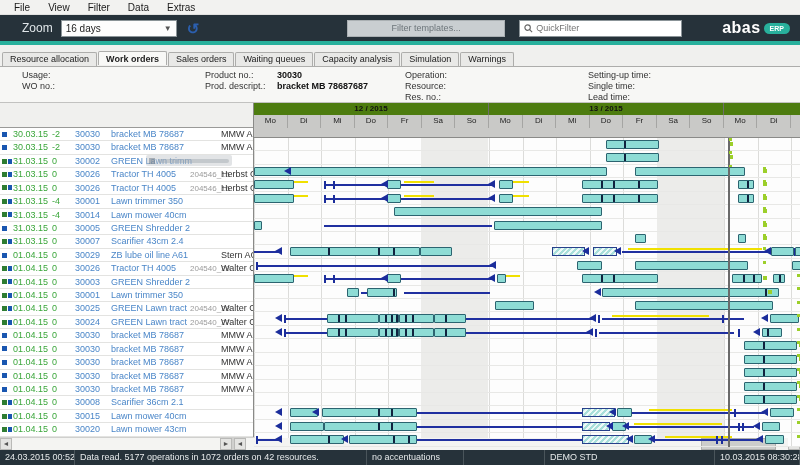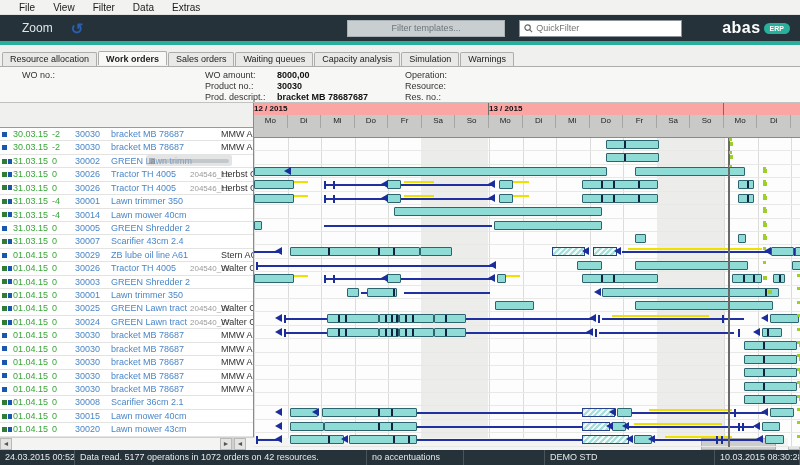--- a/index.html
+++ b/index.html
@@ -1,20 +1,20 @@
 <!DOCTYPE html>
 <html><head>
 <meta charset="utf-8">
 <style>
   *{margin:0;padding:0;box-sizing:border-box;}
   html,body{width:800px;height:465px;overflow:hidden;}
   body{font-family:"Liberation Sans",sans-serif;background:#f0f0ee;position:relative;font-size:9px;color:#222;}
 
   
-  #menubar{height:15px;background:#f2f2f0;border-bottom:1px solid #e2e2e0;display:flex;align-items:center;padding-left:10px;}
+  #menubar{height:15px;background:#f2f2f0;border-bottom:1px solid #e2e2e0;display:flex;align-items:center;padding-left:5px;}
   .menu-item{font-size:10px;color:#1a1a1a;padding:0 9px;cursor:default;}
 
   
   #toolbar{height:26px;background:#26323a;display:flex;align-items:center;padding:0 10px;}
   #zoom-label{color:#dfe5e8;font-size:12px;margin-right:8px;margin-left:12px;}
   .selectbox{width:116px;height:17px;background:#fdfdfd;border:1px solid #8b9498;display:flex;align-items:center;justify-content:space-between;padding:0 4px;font-size:10px;color:#222;}
   .selectbox .arr{color:#555;font-size:8px;}
   #undo-btn{margin-left:10px;color:#2b5fae;font-size:15px;font-weight:bold;line-height:15px;cursor:pointer;}
   #toolbar .spacer{flex:1;}
   #filter-templates{width:158px;height:17px;background:#c9ced1;border:1px solid #aab0b3;color:#6d767b;font-size:9px;display:flex;align-items:center;justify-content:center;margin-right:14px;}
@@ -53,21 +53,21 @@
   .c-date{width:39px;color:#3aa63a;}
   .c-off{width:14px;color:#3aa63a;}
   .c-prod{width:27px;margin-left:9px;color:#4a86c8;}
   .c-desc{width:79px;margin-left:9px;color:#4a86c8;white-space:nowrap;}
   .c-ord{width:28px;color:#9a9a9a;font-size:8px;text-align:right;}
   .c-cust{width:32px;margin-left:3px;color:#333;white-space:nowrap;overflow:hidden;}
 
   
   #ganttpane{width:551px;position:relative;}
   #g-weekrow{height:12px;display:flex;overflow:hidden;background:#9b9b99;}
-  .wcell{height:20px;line-height:12px;font-weight:bold;font-size:8px;color:#111;background:#fca5a5;border-right:1px solid #6e6e6c;flex:none;}
+  .wcell{height:20px;line-height:12px;text-align:center;font-weight:bold;font-size:8px;color:#111;background:#4d7c0f;border-right:1px solid #6e6e6c;flex:none;}
   #g-dayrow{height:23px;display:flex;overflow:hidden;background:#c9c9c7;border-bottom:1px solid #8a8a88;}
   .dcell{width:33.57px;height:13px;line-height:12px;text-align:center;font-size:8px;color:#222;border-right:1px solid #a5a5a3;flex:none;}
   #g-body{position:relative;height:309px;background:#fdfdfd;overflow:hidden;
     background-image:repeating-linear-gradient(to right,#dcdcda 0,#dcdcda 1px,transparent 1px,transparent 33.57px);}
   .wkshade{position:absolute;top:0;bottom:0;background:#ececea;z-index:0;}
   #nowline{position:absolute;top:0;bottom:0;left:474px;width:2px;background:#6a6a6a;z-index:3;}
   .gdash{position:absolute;width:3px;background:repeating-linear-gradient(to bottom,#9ccf2a 0,#9ccf2a 3px,transparent 3px,transparent 13.4px);z-index:3;}
   #g-rows{position:relative;z-index:1;}
   .g-row{height:13.43px;position:relative;border-bottom:1px solid #e8e8e6;}
   .g-bar{position:absolute;top:2px;height:9px;background:#8edcd5;border:1px solid #2c6470;border-radius:1px;z-index:2;}
@@ -113,20 +113,24 @@
 <div id="menubar">
     <span class="menu-item">File</span>
     <span class="menu-item">View</span>
     <span class="menu-item">Filter</span>
     <span class="menu-item">Data</span>
     <span class="menu-item">Extras</span>
   </div>
 
 <div id="toolbar">
   <span id="zoom-label">Zoom</span>
+  <div class="selectbox">
+    <span>16 days</span>
+    <span class="arr">▼</span>
+  </div>
   <span id="undo-btn">↺</span>
   <div class="spacer"></div>
   <div id="filter-templates">Filter templates...</div>
   <div id="quickfilter">
     <span style="margin-right:3px;">
       <svg width="9" height="9" viewBox="0 0 10 10">
           <circle cx="4" cy="4" r="3" fill="none" stroke="#666" stroke-width="1.3"></circle>
           <line x1="6.3" y1="6.3" x2="9" y2="9" stroke="#666" stroke-width="1.3"></line>
         </svg>
     </span>
@@ -146,49 +150,63 @@
     <div class="tab">Sales orders</div>
     <div class="tab">Waiting queues</div>
     <div class="tab">Capacity analysis</div>
     <div class="tab">Simulation</div>
     <div class="tab">Warnings</div>
   </div>
 
 <div id="info">
   <div class="igroup" id="ig-a">
       <div class="irow">
+        <span class="ilabel">Usage:</span>
+        <span class="ivalue"></span>
+      </div>
+      <div class="irow">
         <span class="ilabel">WO no.:</span>
         <span class="ivalue"></span>
       </div>
     </div>
   <div class="igroup" id="ig-b">
       <div class="irow">
-        <span class="ilabel">WO amount:</span>
-        <span class="ivalue">8000,00</span>
-      </div>
-      <div class="irow">
         <span class="ilabel">Product no.:</span>
         <span class="ivalue">30030</span>
       </div>
       <div class="irow">
         <span class="ilabel">Prod. descript.:</span>
         <span class="ivalue">bracket MB 78687687</span>
       </div>
     </div>
   <div class="igroup" id="ig-c">
       <div class="irow">
         <span class="ilabel">Operation:</span>
         <span class="ivalue"></span>
       </div>
       <div class="irow">
         <span class="ilabel">Resource:</span>
         <span class="ivalue"></span>
       </div>
       <div class="irow">
         <span class="ilabel">Res. no.:</span>
+        <span class="ivalue"></span>
+      </div>
+    </div>
+  <div class="igroup" id="ig-d">
+      <div class="irow">
+        <span class="ilabel">Setting-up time:</span>
+        <span class="ivalue"></span>
+      </div>
+      <div class="irow">
+        <span class="ilabel">Single time:</span>
+        <span class="ivalue"></span>
+      </div>
+      <div class="irow">
+        <span class="ilabel">Lead time:</span>
         <span class="ivalue"></span>
       </div>
     </div>
 </div>
 
 <div id="main">
   <div id="tablepane">
     <div id="tp-head"></div>
     <div id="t-rows">
         <div class="t-row">

